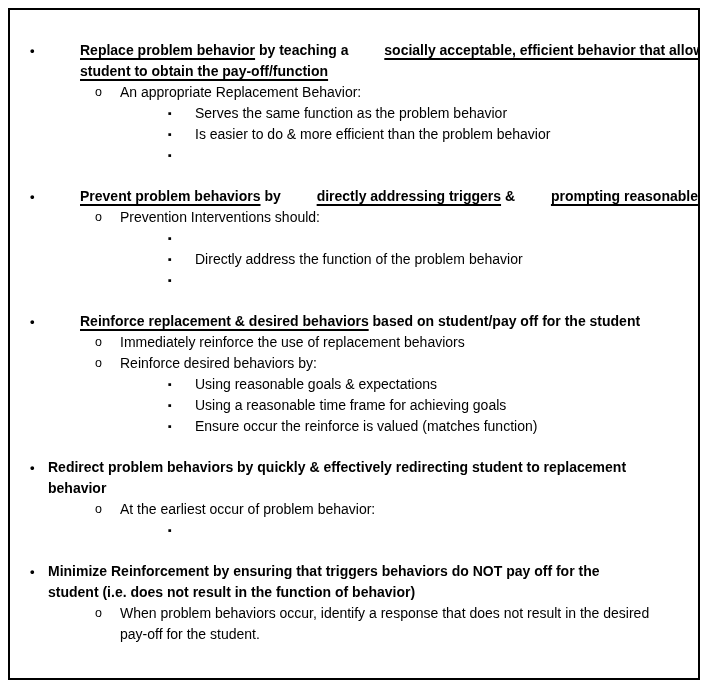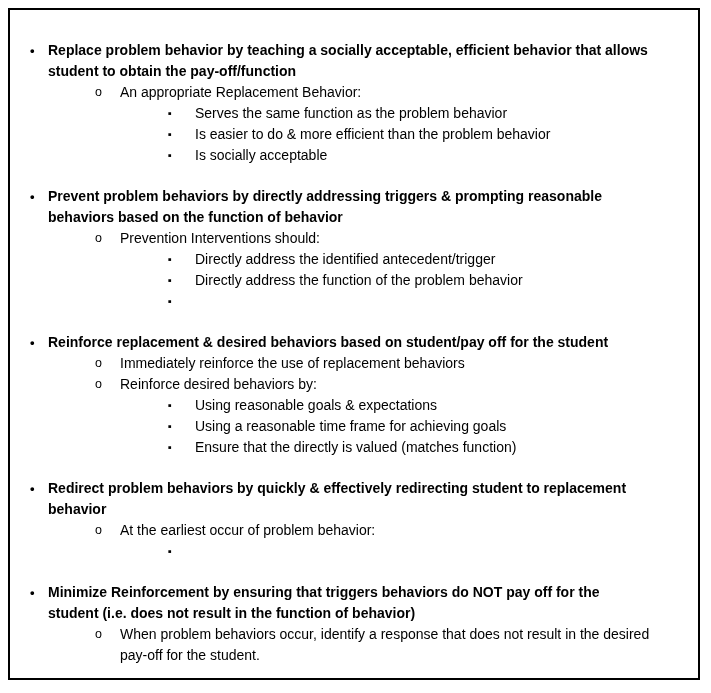--- a/index.html
+++ b/index.html
@@ -30,21 +30,21 @@
     line-height: 21px;
   }
   .sec { margin-top: 20px; }
   .sec:first-child { margin-top: 0; }
 
   .h-row { display: flex; font-weight: bold; }
   .mk { flex: 0 0 auto; }
   .mk1 { width: 18px; font-size: 13px; }
   .h-text { flex: 1 1 auto; min-width: 0; }
   .h-line { white-space: pre; }
-  .seg.u { text-decoration-thickness: 1.5px; text-underline-offset: 2.5px; }
+  .seg.u { text-decoration: underline; text-decoration-thickness: 1.5px; text-underline-offset: 2.5px; margin-left: 32px; }
 
   .row { display: flex; }
   .l2 { padding-left: 65px; }
   .mk2 { width: 25px; font-size: 12.5px; }
   .l3 { padding-left: 138px; }
   .mk3 { width: 27px; font-size: 11px; }
   .txt { white-space: pre; }
   .t-line { white-space: pre; }
 </style>
 </head>
@@ -68,38 +68,35 @@
           <div class="row l3">
             <span class="mk mk3">▪</span>
             <div class="txt">Serves the same function as the problem behavior</div>
           </div>
           <div class="row l3">
             <span class="mk mk3">▪</span>
             <div class="txt">Is easier to do &amp; more efficient than the problem behavior</div>
           </div>
           <div class="row l3">
             <span class="mk mk3">▪</span>
-            <div class="txt">Is socially acceptable</div>
           </div>
         </div>
         <div class="sec">
           <div class="h-row">
             <span class="mk mk1">•</span>
             <div class="h-text">
               <div class="h-line"><span class="seg u">Prevent problem behaviors</span><span class="seg"> by </span><span class="seg u">directly addressing triggers</span><span class="seg"> &amp; </span><span class="seg u">prompting reasonable</span></div>
-              <div class="h-line"><span class="seg u">behaviors</span><span class="seg"> based on the function of behavior</span></div>
             </div>
           </div>
           <div class="row l2">
             <span class="mk mk2">o</span>
             <div class="txt"><div class="t-line">Prevention Interventions should:</div></div>
           </div>
           <div class="row l3">
             <span class="mk mk3">▪</span>
-            <div class="txt">Directly address the identified antecedent/trigger</div>
           </div>
           <div class="row l3">
             <span class="mk mk3">▪</span>
             <div class="txt">Directly address the function of the problem behavior</div>
           </div>
           <div class="row l3">
             <span class="mk mk3">▪</span>
           </div>
         </div>
         <div class="sec">
@@ -120,21 +117,21 @@
           <div class="row l3">
             <span class="mk mk3">▪</span>
             <div class="txt">Using reasonable goals &amp; expectations</div>
           </div>
           <div class="row l3">
             <span class="mk mk3">▪</span>
             <div class="txt">Using a reasonable time frame for achieving goals</div>
           </div>
           <div class="row l3">
             <span class="mk mk3">▪</span>
-            <div class="txt">Ensure that the directly is valued (matches function)</div>
+            <div class="txt">Ensure occur the reinforce is valued (matches function)</div>
           </div>
         </div>
         <div class="sec">
           <div class="h-row">
             <span class="mk mk1">•</span>
             <div class="h-text">
               <div class="h-line"><span class="seg">Redirect problem behaviors by quickly &amp; effectively redirecting student to replacement</span></div>
               <div class="h-line"><span class="seg">behavior</span></div>
             </div>
           </div>

